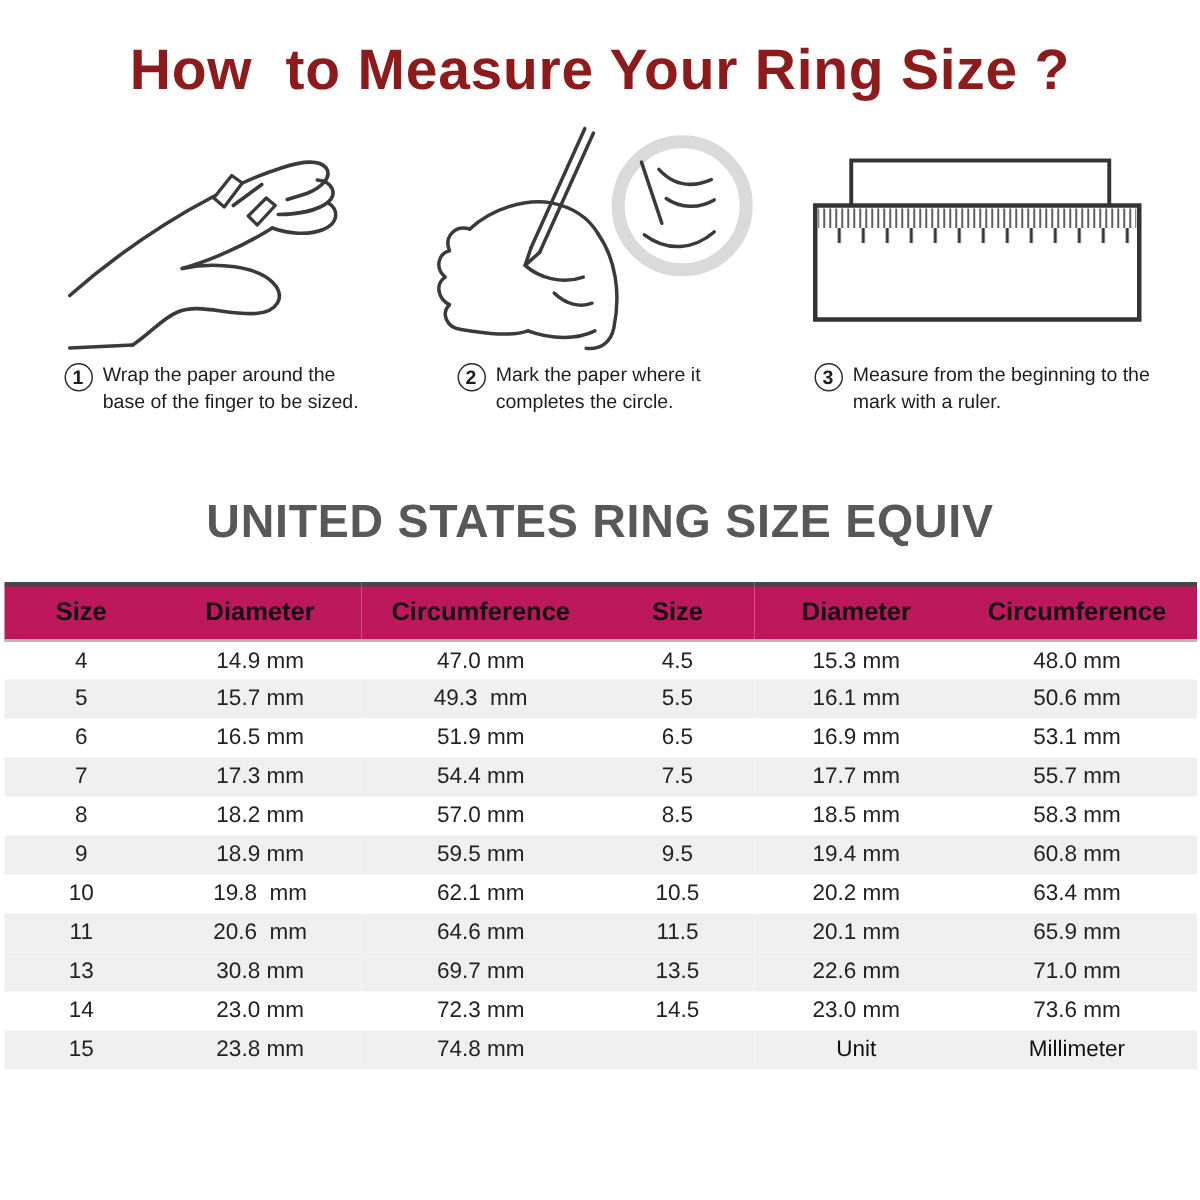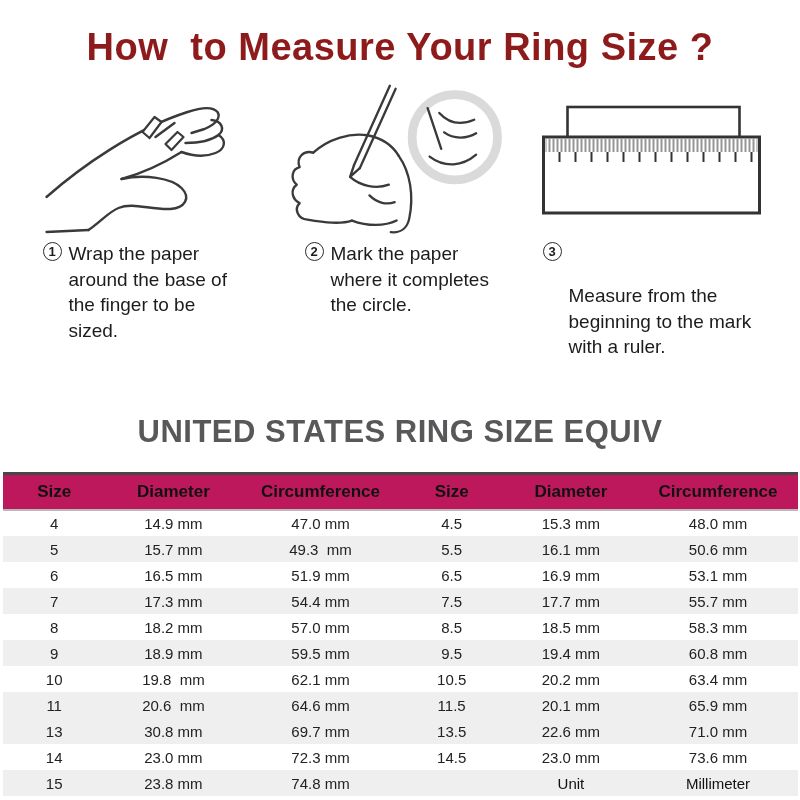--- a/index.html
+++ b/index.html
@@ -15,22 +15,22 @@
 
   .steps { display:flex; justify-content:space-between; padding:10px 18px 0 18px; }
   .step { width:253px; display:flex; flex-direction:column; align-items:center; }
   .illus { width:245px; height:160px; }
   .caption { display:flex; align-items:flex-start; gap:7px; margin-top:2px; }
   .caption .num {
     flex:0 0 auto; width:19px; height:19px; border:1.6px solid #2c2c2c; border-radius:50%;
     font-size:13px; font-weight:bold; text-align:center; line-height:18px; color:#1c1c1c;
     margin-top:1px;
   }
-  .caption .txt { font-size:19px; line-height:1.35; color:#1c1c1c; }
-  .w1 { max-width:178px; } .w2 { max-width:165px; } .w3 { max-width:200px;margin-top:42px; }
+  .caption .txt { font-size:13px; line-height:1.35; color:#1c1c1c; }
+  .w1 { max-width:178px; } .w2 { max-width:165px; } .w3 { max-width:200px; }
 
   .table-heading {
     margin-top:54px; text-align:center;
     font-size:31px; font-weight:bold; letter-spacing:0.5px; color:#58585a;
   }
 
   table.ring { width:795px; margin:22px auto 0 auto; border-collapse:collapse; }
   table.ring th {
     background:#be185d; font-size:17px; font-weight:bold; color:#111;
     height:37px; text-align:center;

